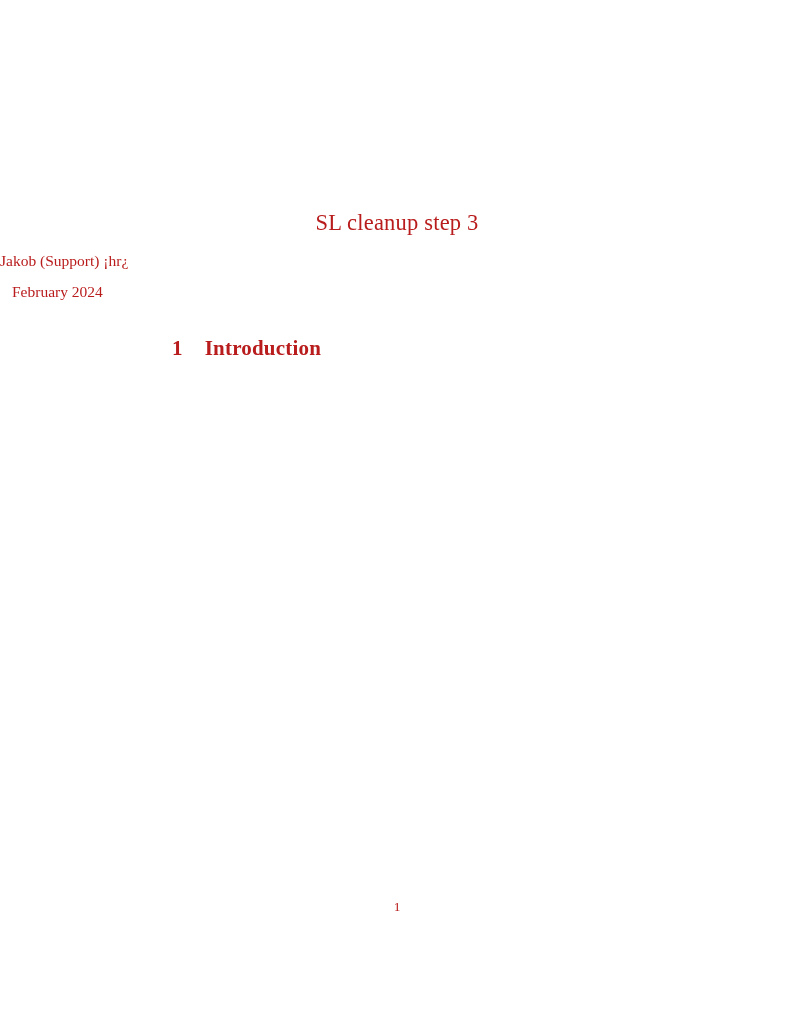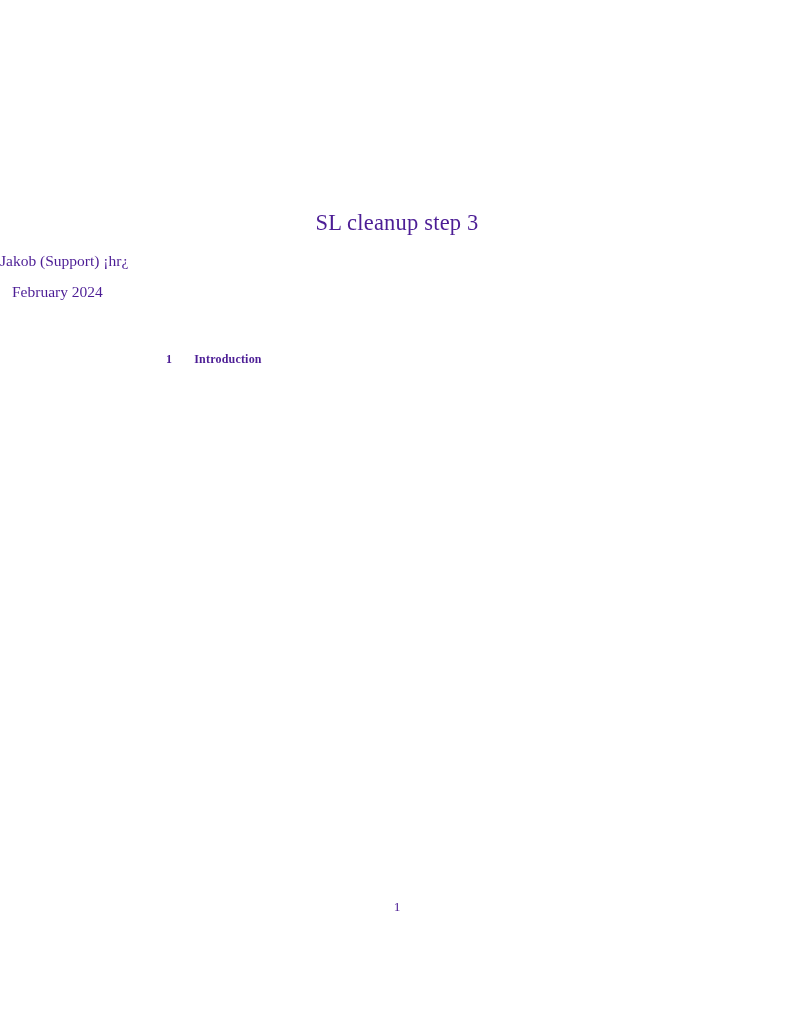--- a/index.html
+++ b/index.html
@@ -3,21 +3,21 @@
 <meta charset="utf-8">
 <style>
   * { margin: 0; padding: 0; box-sizing: border-box; }
   html, body { background: #ffffff; }
   .page {
     position: relative;
     width: 794px;
     height: 1028px;
     background: #ffffff;
     font-family: "Liberation Serif", "DejaVu Serif", serif;
-    color: #4c1d95;
+    color: #b91c1c;
     overflow: hidden;
   }
   .doc-title {
     position: absolute;
     top: 210px;
     left: 0;
     width: 100%;
     text-align: center;
     font-size: 22.5px;
     font-weight: 400;
@@ -36,25 +36,24 @@
     top: 283px;
     left: 12px;
     width: 100%;
     text-align: left;
     font-size: 15.5px;
     font-weight: 400;
   }
   .section-heading {
     position: absolute;
     top: 336px;
-    left: 166px;
-    font-size: 12px;
+    left: 172px;
+    font-size: 21px;
     font-weight: 700;
     letter-spacing: 0.2px;
-    margin-top: 16px;
   }
   .section-number {
     display: inline-block;
     margin-right: 22px;
   }
   .page-number {
     position: absolute;
     top: 899px;
     left: 0;
     width: 100%;

